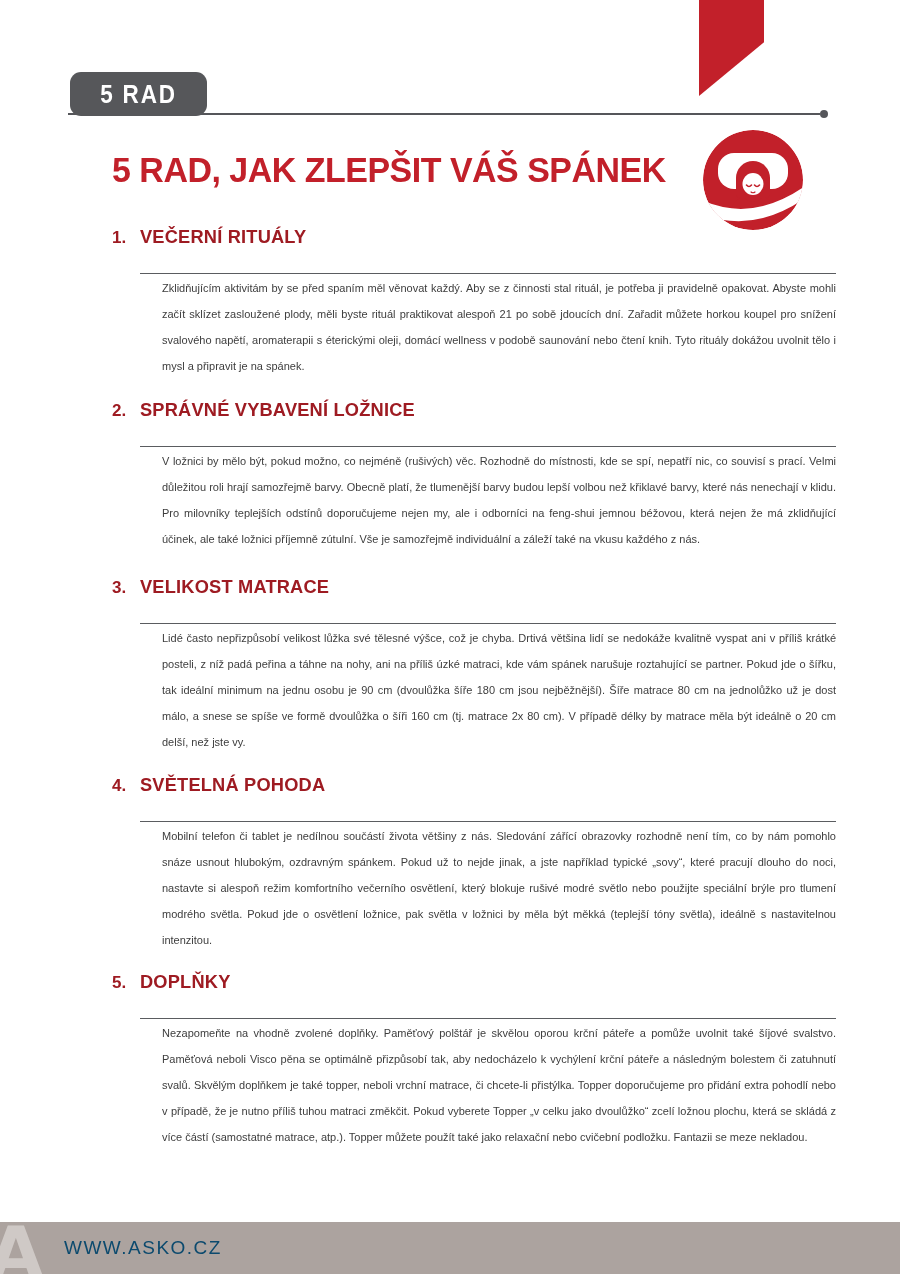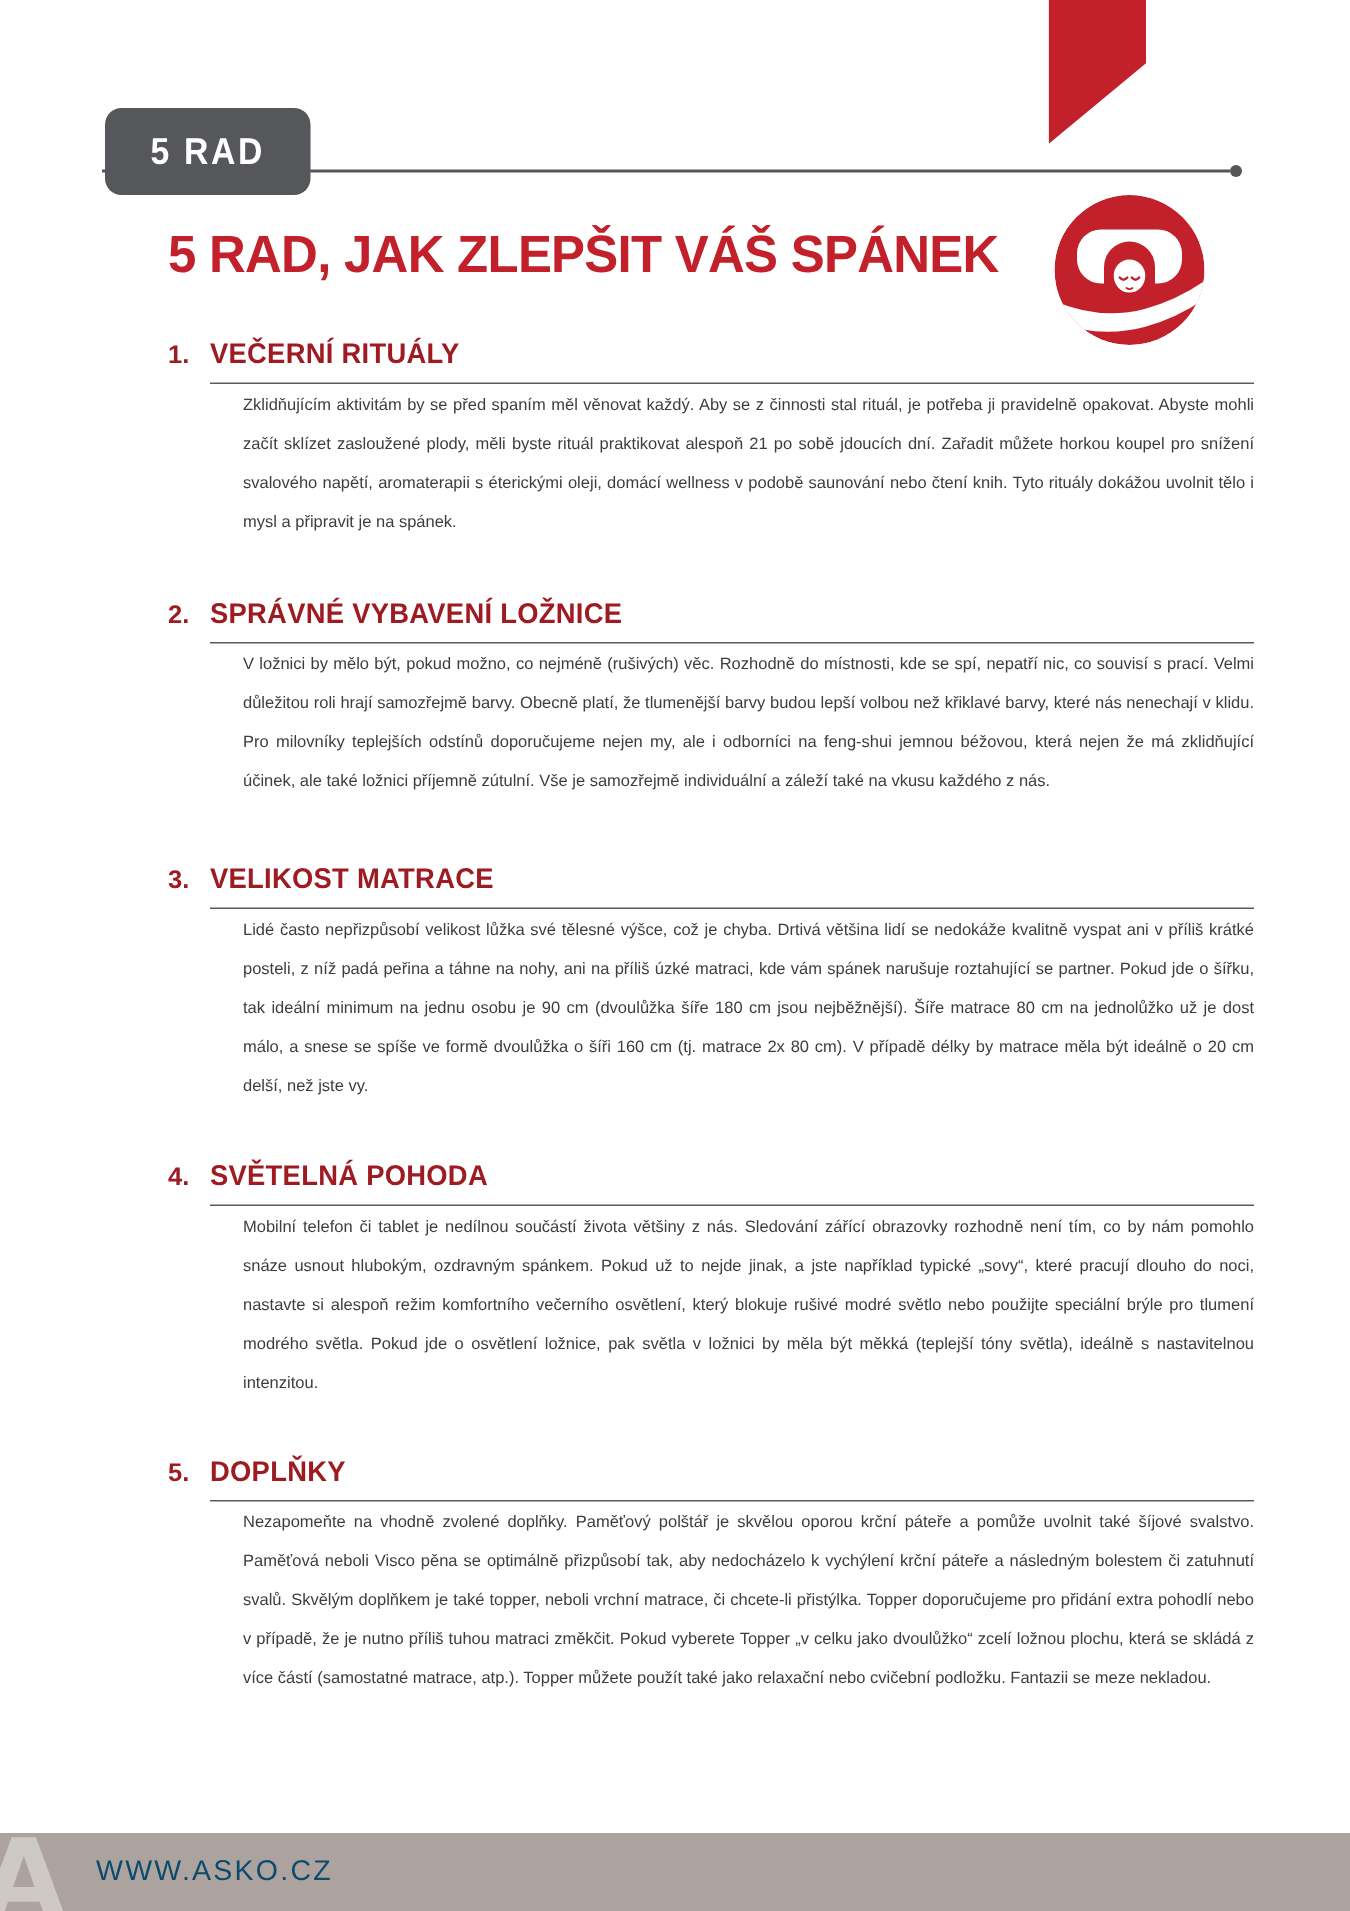--- a/index.html
+++ b/index.html
@@ -10,21 +10,21 @@
     width: 900px;
     height: 1274px;
     background: #ffffff;
     overflow: hidden;
   }
 
   
   .badge {
     position: absolute;
     left: 70px; top: 72px;
-    width: 137px; height: 58px;
+    width: 137px; height: 44px;
     background: #56575a;
     border-radius: 11px;
     display: flex; align-items: center; justify-content: center;
     z-index: 2;
   }
   .badge span {
     color: #ffffff;
     font-size: 25px;
     font-weight: 700;
     letter-spacing: 2px;
@@ -86,21 +86,21 @@
   .sec-num {
     width: 28px;
     flex-shrink: 0;
     color: #9e1b22;
     font-size: 17px;
     font-weight: 700;
   }
   .sec-head-wrap {
     flex: 1;
     border-bottom: 1.5px solid #5a5c60;
-    padding-bottom: 7px;
+    padding-bottom: 25px;
   }
   .sec-title {
     color: #9e1b22;
     font-size: 19px;
     font-weight: 700;
     letter-spacing: 0.2px;
     transform: scaleX(0.96);
     transform-origin: left bottom;
     white-space: nowrap;
   }

